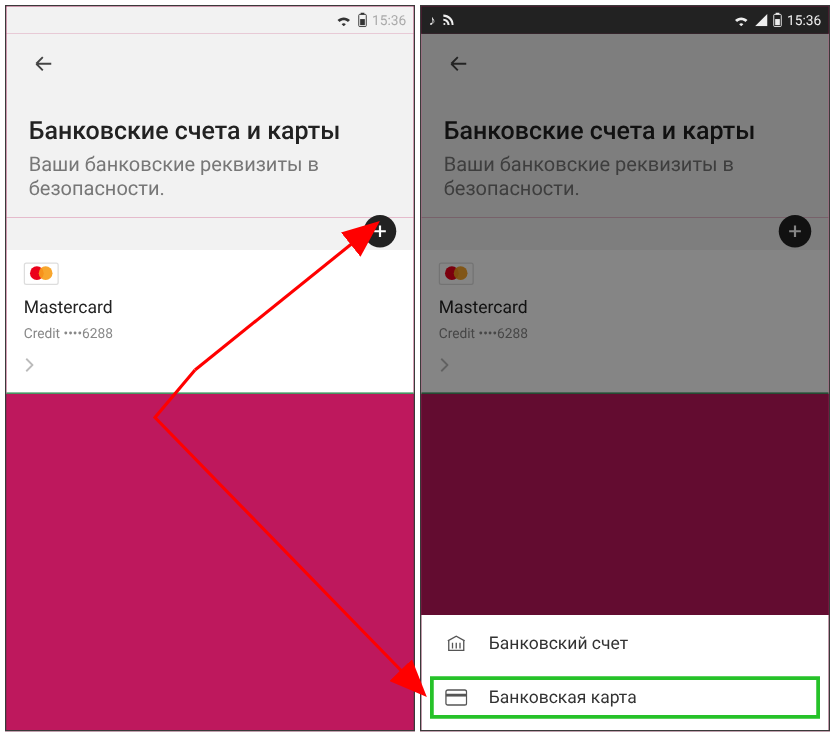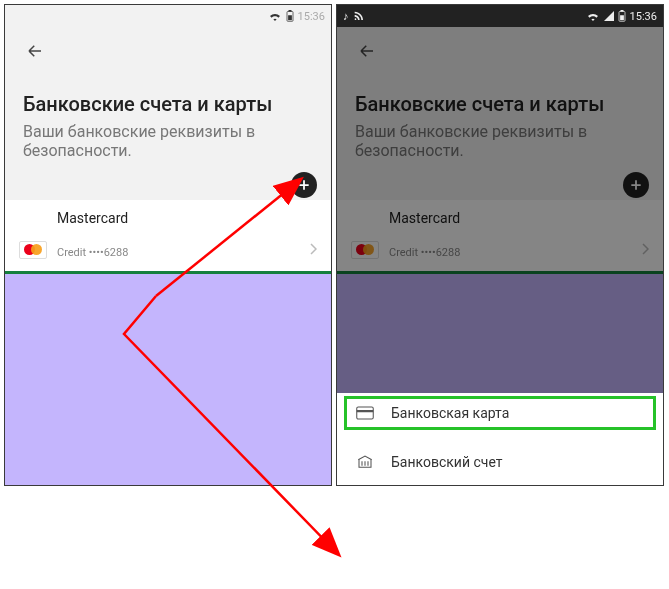--- a/index.html
+++ b/index.html
@@ -6,24 +6,24 @@
   body {
     font-family: -apple-system, BlinkMacSystemFont, "Segoe UI", Roboto, Arial, sans-serif;
     background: #fff;
     width: 669px;
     height: 589px;
     position: relative;
   }
   .frame {
     position: absolute;
     width: 328px;
-    height: 482px;
+    height: 581px;
     border: 1px solid #3a3a3a;
     top: 4px;
-    background: #c4b5fd;
+    background: #be185d;
     overflow: hidden;
   }
   .frame-left { left: 4px; }
   .frame-right { left: 336px; }
 
   .status-bar {
     height: 22px;
     background: #f2f2f2;
     display: flex;
     justify-content: flex-end;
@@ -56,43 +56,44 @@
     top: -2px;
     width: 26px; height: 26px;
     background: #222;
     border-radius: 50%;
     display:flex; align-items:center; justify-content:center;
     color:#fff;
   }
 
   .card-row {
     display: flex;
-    align-items: flex-end;
+    align-items: flex-start;
     padding: 10px 14px 12px 14px;
-    border-bottom: 3px solid #15803d;
+    border-bottom: 1px solid #15803d;
     background: #fff;
     gap: 10px;
+    flex-direction: column;
   }
   .card-logo {
     width: 28px; height: 18px;
     border:1px solid #ddd;
     border-radius:2px;
     display:flex; align-items:center; justify-content:center;
     position:relative;
     background:#fff;
   }
   .mc { position:relative; width:18px; height:12px;}
   .mc::before, .mc::after {
     content:""; position:absolute; width:11px; height:11px; border-radius:50%; top:0;
   }
   .mc::before { left:0; background:#eb001b; }
   .mc::after  { right:0; background:#f79e1b; opacity:0.92; }
   .card-text { flex:1; }
   .card-name { font-size: 14px; color:#222; }
-  .card-sub  { font-size: 11px; color:#888; margin-top:20px; }
+  .card-sub  { font-size: 11px; color:#888; margin-top:6px; }
   .chevron { color:#bbb; font-size:16px; }
 
   
   .dim-overlay {
     position:absolute; inset:0;
     background: rgba(0,0,0,0.48);
   }
   .frame-right .status-bar { background:#222; color:#eee; position:relative; z-index:3; }
   .frame-right .status-bar .sb-left { color:#eee; }
 
@@ -246,36 +247,36 @@
     <div class="chevron">
       <svg width="8" height="12" viewBox="0 0 8 12">
           <path stroke="#bbb" stroke-width="1.5" fill="none" d="M2 1l5 5-5 5"></path>
         </svg>
     </div>
   </div>
 
   <div class="dim-overlay"></div>
 
   <div class="bottom-sheet">
+    <div class="sheet-row">
+      <span class="sheet-icon">
+        <svg width="18" height="18" viewBox="0 0 24 24">
+            <path stroke="#555" stroke-width="1.4" fill="none" d="M3 9l9-5 9 5M4 9v10h16V9M4 19h16M8 11v6m4-6v6m4-6v6"></path>
+          </svg>
+      </span>
+      <span>Банковский счет</span>
+    </div>
     <div class="sheet-row highlight">
       <span class="sheet-icon">
         <svg width="18" height="14" viewBox="0 0 24 18">
             <rect x="1" y="1" width="22" height="16" rx="2" fill="none" stroke="#555" stroke-width="1.4"></rect>
             <rect x="1" y="5" width="22" height="3" fill="#555"></rect>
           </svg>
       </span>
       <span>Банковская карта</span>
-    </div>
-    <div class="sheet-row">
-      <span class="sheet-icon">
-        <svg width="18" height="18" viewBox="0 0 24 24">
-            <path stroke="#555" stroke-width="1.4" fill="none" d="M3 9l9-5 9 5M4 9v10h16V9M4 19h16M8 11v6m4-6v6m4-6v6"></path>
-          </svg>
-      </span>
-      <span>Банковский счет</span>
     </div>
   </div>
 </div>
 
 <svg class="anno" width="669" height="589">
   <defs>
     <marker id="ah" markerWidth="12" markerHeight="10" refX="10" refY="5" orient="auto">
       <path d="M0 0 L12 5 L0 10 z" fill="#ff0000"></path>
     </marker>
   </defs>

